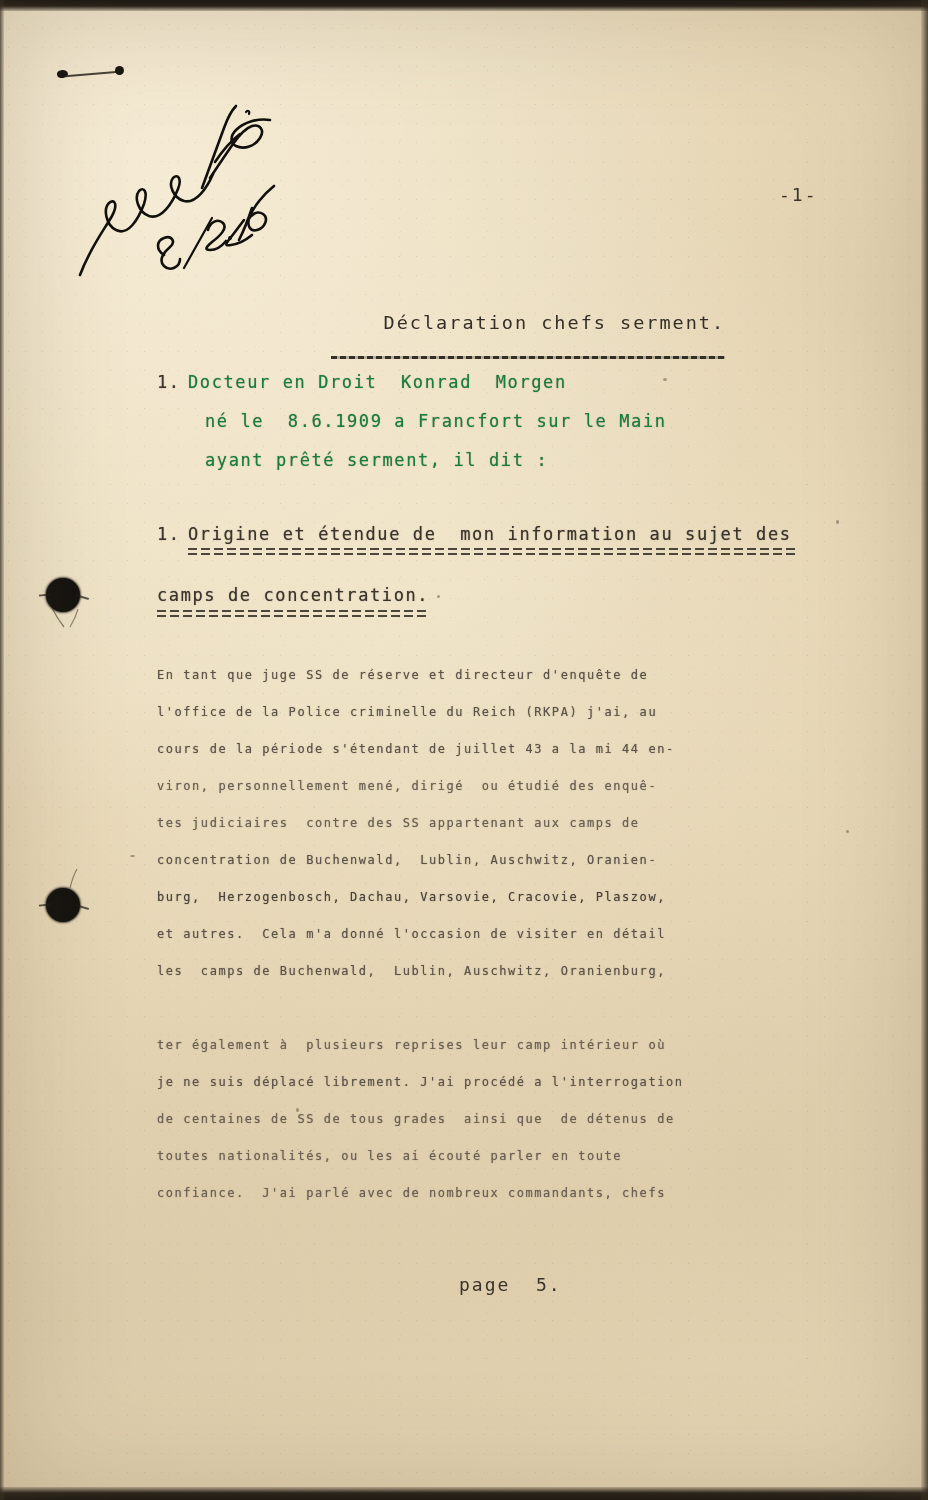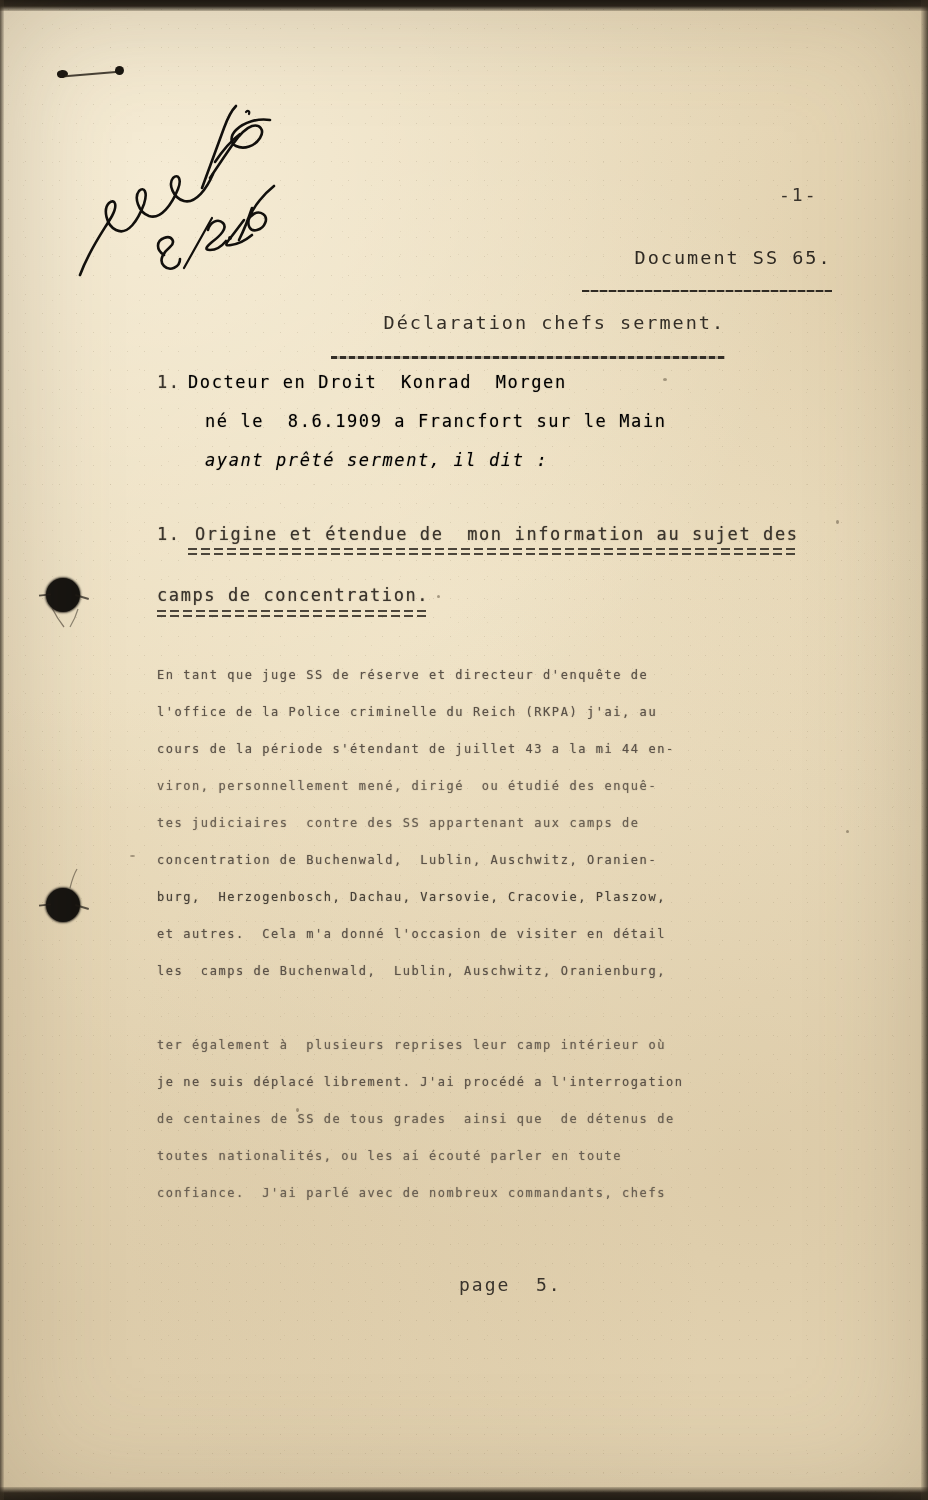--- a/index.html
+++ b/index.html
@@ -119,21 +119,21 @@
   .handwriting {
     position: absolute;
     pointer-events: none;
   }
   .handwriting svg { display: block; overflow: visible; }
 
   
   .typed {
     position: absolute;
     white-space: pre;
-    color: #000000;
+    color: #15803d;
     letter-spacing: 1.6px;
     font-size: 17px;
     text-shadow: 0 0 1.1px rgba(70,62,52,.55);
   }
   .typed.dark { color: #3a342c; text-shadow: 0 0 1px rgba(45,39,31,.6); }
 
   .page-num {
     position: absolute;
     color: #3a342c;
     font-size: 18px;
@@ -262,37 +262,33 @@
     <path d="M34 3 C 32 10, 29 16, 26 21" stroke="rgba(45,39,30,.5)" stroke-width="1.2" fill="none"></path>
   </svg>
 
   <div class="hole" style="left:46px; top:888px;"></div>
   <svg class="hole-tail" style="left:44px; top:868px;" viewBox="0 0 46 22">
     <path d="M26 20 C 28 12, 30 6, 33 1" stroke="rgba(45,39,30,.5)" stroke-width="1.2" fill="none"></path>
   </svg>
 
   <div class="page-num" style="left:779px; top:184px;">-1-</div>
 
-  <div class="doc-head" style="left:582px; top:226px;">
-    <span>Document SS 65.</span>
-    <span class="rule"></span>
-  </div>
 
   <div class="title-line" style="left:331px; top:291px;">
     <span>Déclaration chefs serment.</span>
     <span class="rule"></span>
   </div>
 
   <div class="typed dark" style="left:157px; top:372px;">1.</div>
   <div class="typed" style="left:188px; top:372px;">Docteur en Droit  Konrad  Morgen</div>
   <div class="typed" style="left:205px; top:411px;">né le  8.6.1909 a Francfort sur le Main</div>
-  <div class="typed" style="left:205px; top:450px;font-style:italic;">ayant prêté serment, il dit :</div>
+  <div class="typed" style="left:205px; top:450px;">ayant prêté serment, il dit :</div>
 
   <div class="typed dark" style="left:157px; top:524px;">1.</div>
-  <div class="typed dark" style="left:188px; top:524px;margin-left:7px;">Origine et étendue de  mon information au sujet des</div>
+  <div class="typed dark" style="left:188px; top:524px;">Origine et étendue de  mon information au sujet des</div>
   <div class="eqrule" style="left:188px; top:548px; width:610px;"></div>
 
   <div class="typed dark" style="left:157px; top:585px;">camps de concentration.</div>
   <div class="eqrule" style="left:157px; top:610px; width:272px;"></div>
 
   <div class="body-line" style="left:157px; top:668px;">En tant que juge SS de réserve et directeur d'enquête de</div>
   <div class="body-line" style="left:157px; top:705px;">l'office de la Police criminelle du Reich (RKPA) j'ai, au</div>
   <div class="body-line" style="left:157px; top:742px;">cours de la période s'étendant de juillet 43 a la mi 44 en-</div>
   <div class="body-line faint" style="left:157px; top:779px;">viron, personnellement mené, dirigé  ou étudié des enquê-</div>
   <div class="body-line faint" style="left:157px; top:816px;">tes judiciaires  contre des SS appartenant aux camps de</div>

